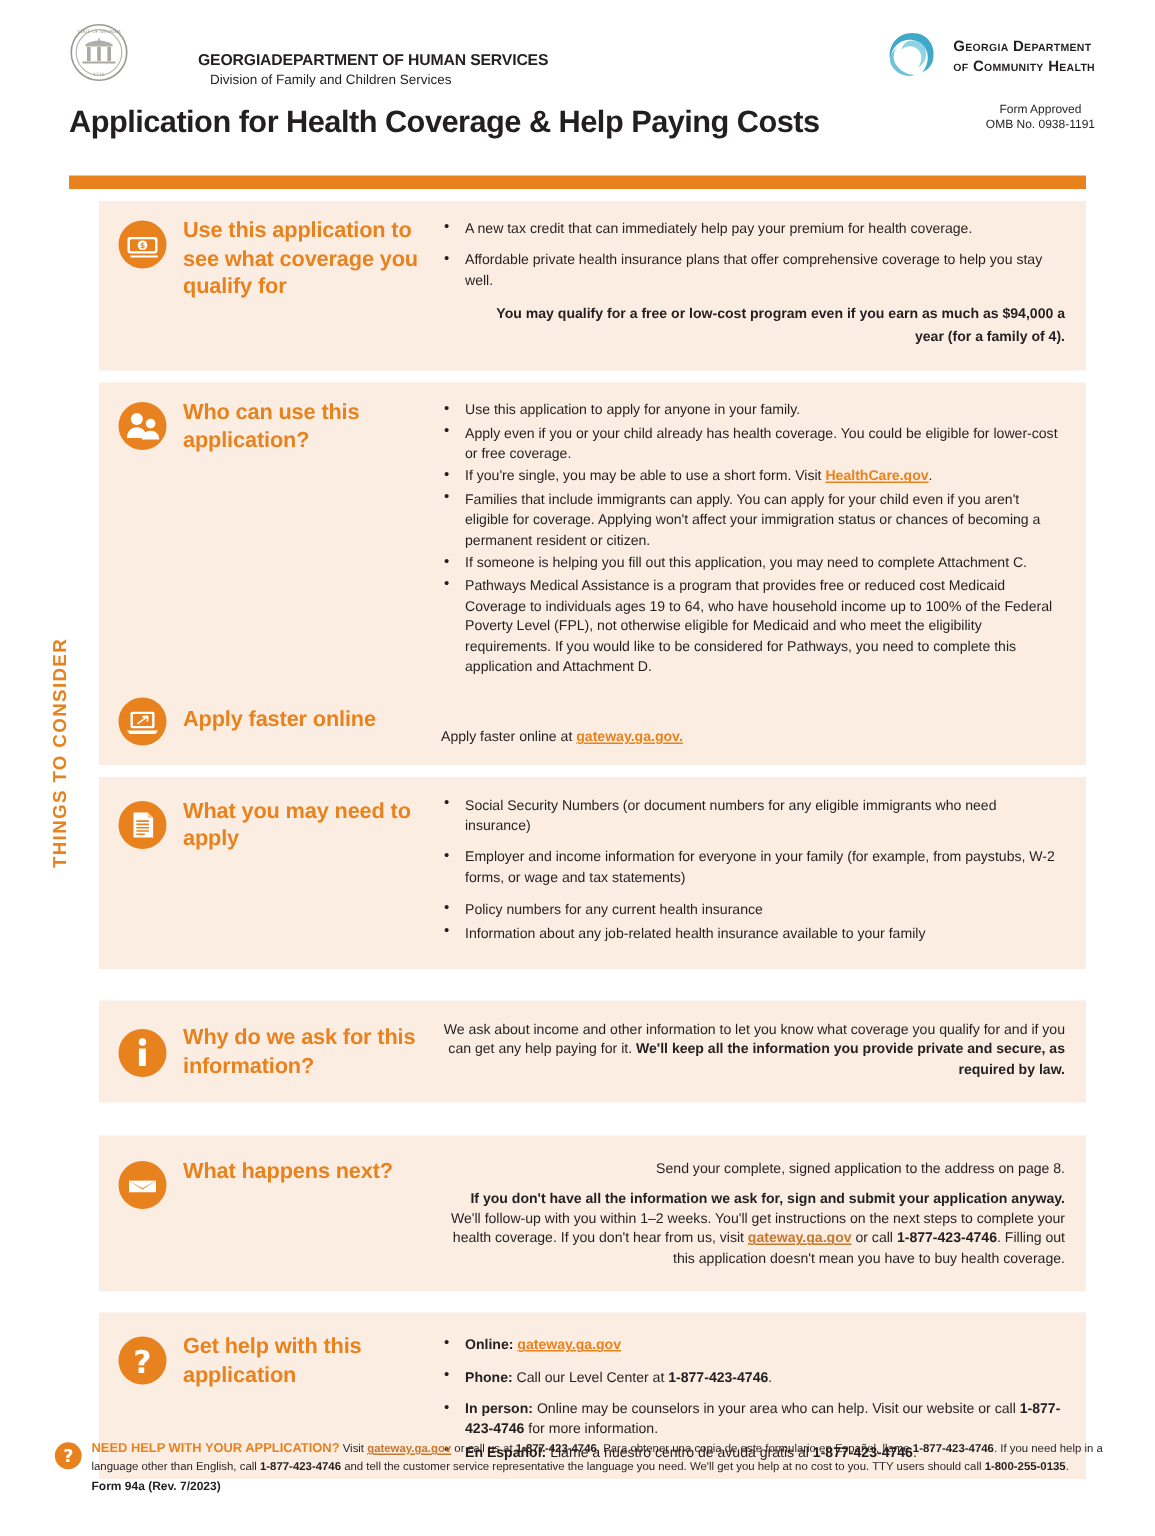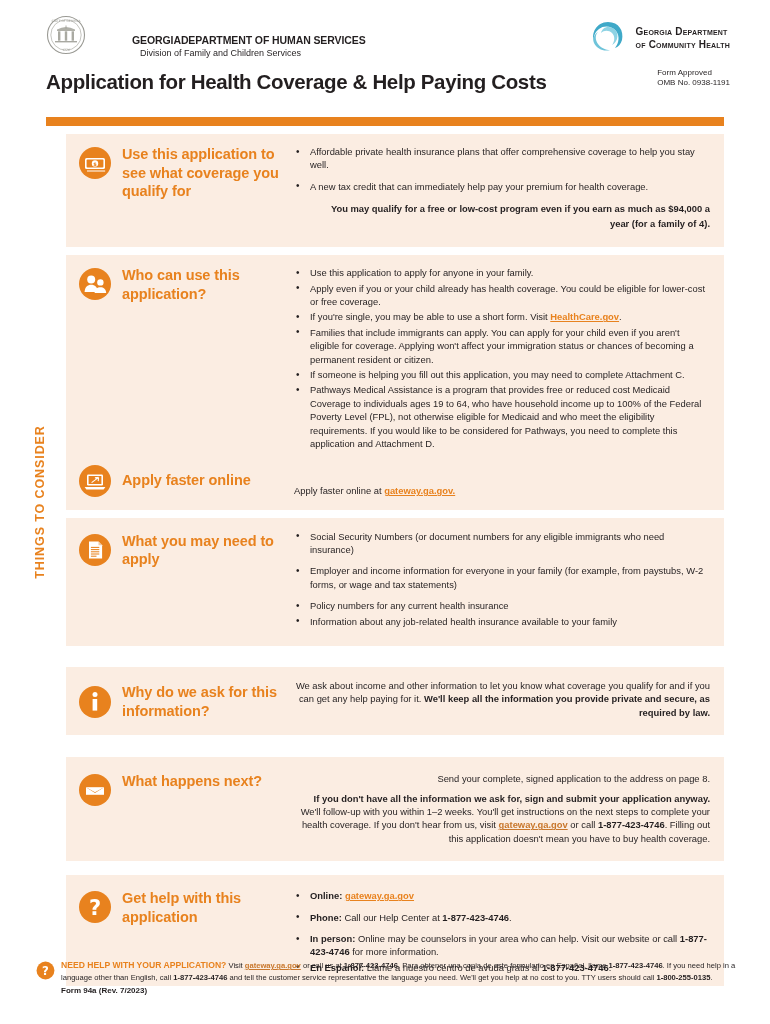--- a/index.html
+++ b/index.html
@@ -16,21 +16,21 @@
   .seal{width:40px;height:40px;flex:0 0 40px;margin-right:6px;margin-top:1px;}
   .agency-block{padding-top:20px;}
   .agency-name{font-size:10.5px;font-weight:bold;letter-spacing:-0.1px;color:#231f20;line-height:12px;white-space:nowrap;}
   .agency-div{font-size:9px;color:#231f20;line-height:12px;margin-top:1px;margin-left:8px;white-space:nowrap;}
   .doc-title{position:absolute;left:46px;top:70px;font-size:20.5px;font-weight:bold;letter-spacing:-0.35px;color:#231f20;white-space:nowrap;}
 
   .hdr-right{position:absolute;right:40px;top:16px;display:flex;align-items:center;}
   .dch-logo{width:40px;height:40px;flex:0 0 40px;margin-right:8px;}
   .dch-text{font-size:10px;line-height:12.5px;color:#231f20;font-variant:small-caps;letter-spacing:0.2px;padding-top:5px;}
   .dch-text div{white-space:nowrap;font-weight:bold;}
-  .form-approved{position:absolute;right:40px;top:68px;text-align:left;font-size:8px;line-height:10px;color:#231f20;}
+  .form-approved{position:absolute;right:40px;top:68px;text-align:center;font-size:8px;line-height:10px;color:#231f20;}
 
   .orange-rule{position:absolute;left:46px;top:117px;width:678px;height:9px;background:#E8821E;}
 
   
   .side-label{
     position:absolute;left:29px;top:372px;width:22px;height:260px;
     display:flex;align-items:center;justify-content:center;
   }
   .side-label span{
     transform:rotate(-90deg);white-space:nowrap;
@@ -129,22 +129,22 @@
           <rect x="7" y="12" width="20" height="11" rx="1.6" fill="#ffffff"></rect>
           <rect x="8.6" y="13.5" width="16.8" height="8" rx="1" fill="#E8821E"></rect>
           <circle cx="17" cy="17.5" r="3.2" fill="#ffffff"></circle>
           <text x="17" y="19.6" font-size="5" fill="#E8821E" text-anchor="middle" font-family="DejaVu Sans, sans-serif" font-weight="bold">$</text>
           <path d="M9 24.4 h18 a1 1 0 0 1 0 1.2 H9 Z" fill="#ffffff"></path>
         </svg>
         <div class="sec-title">Use this application to see what coverage you qualify for</div>
       </div>
       <div class="col-right">
         <ul class="blist">
+          <li><span>A new tax credit that can immediately help pay your premium for health coverage.</span></li>
           <li><span>Affordable private health insurance plans that offer comprehensive coverage to help you stay well.</span></li>
-          <li><span>A new tax credit that can immediately help pay your premium for health coverage.</span></li>
         </ul>
         <p class="para b" style="margin-left:16px;line-height:15px;">You may qualify for a free or low-cost program even if you earn as much as $94,000 a year (for a family of 4).</p>
       </div>
     </div>
 
     <div class="panel-stack">
 
       <div class="stack-row" style="padding-top:11px;">
         <div class="col-left">
           <svg class="sec-icon" viewBox="0 0 34 34">
@@ -251,21 +251,21 @@
       <div class="col-left" style="padding-top:14px;">
         <svg class="sec-icon" viewBox="0 0 34 34">
           <circle cx="17" cy="17" r="16" fill="#E8821E"></circle>
           <text x="17" y="25" font-size="21" fill="#ffffff" text-anchor="middle" font-family="DejaVu Sans, sans-serif" font-weight="bold">?</text>
         </svg>
         <div class="sec-title">Get help with this application</div>
       </div>
       <div class="col-right" style="padding-top:14px;">
         <ul class="blist">
           <li><span class="b">Online:</span><span> </span><a class="lnk" href="#">gateway.ga.gov</a></li>
-          <li><span class="b">Phone:</span><span> Call our Help Center at </span><span class="b">1-877-423-4746</span><span>.</span></li>
+          <li><span class="b">Phone:</span><span> Call our Level Center at </span><span class="b">1-877-423-4746</span><span>.</span></li>
           <li class="tight"><span class="b">In person:</span><span> Online may be counselors in your area who can help. Visit our website or call </span><span class="b">1-877-423-4746</span><span> for more information.</span></li>
           <li class="tight"><span class="b">En Español:</span><span> Llame a nuestro centro de avuda gratis al </span><span class="b">1-877-423-4746</span><span>.</span></li>
         </ul>
       </div>
     </div>
 
   </div>
 
   <div class="footer">
     <svg class="foot-icon" viewBox="0 0 34 34">

